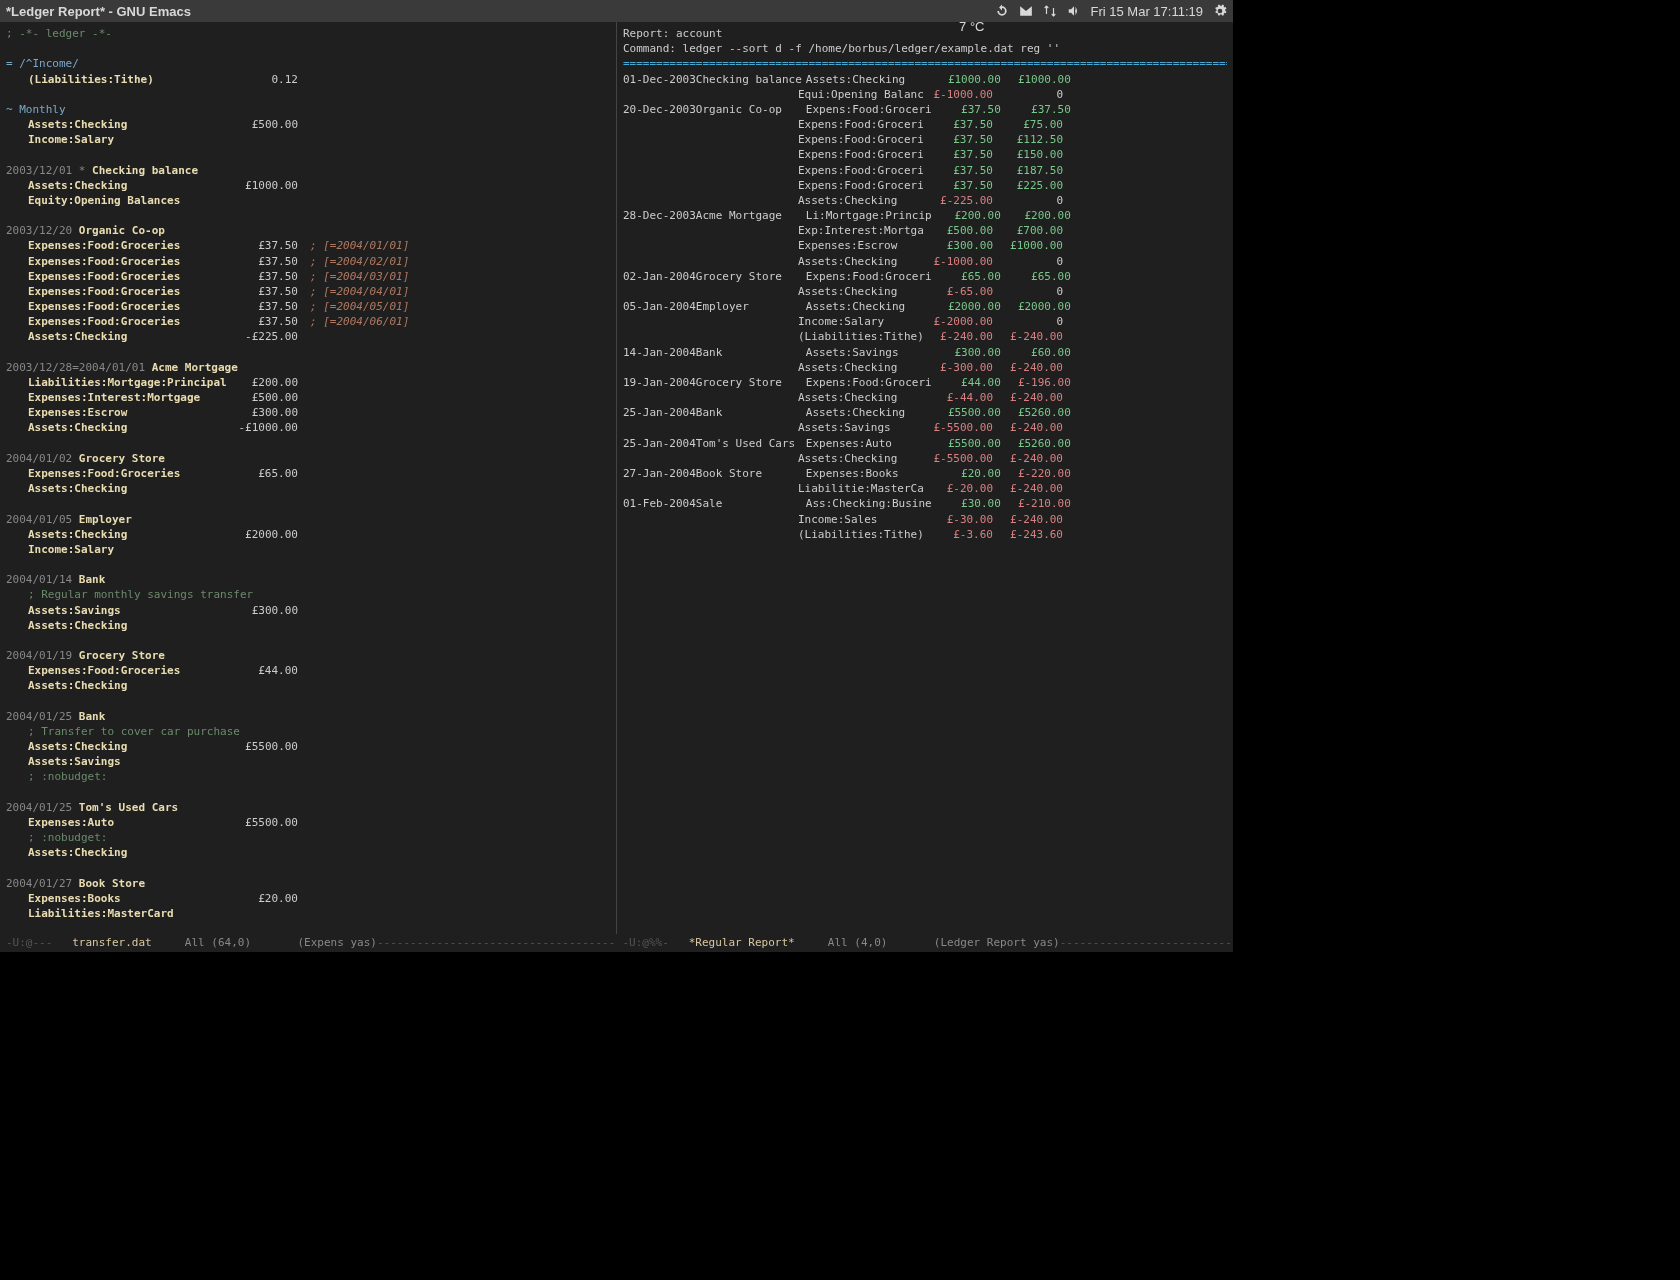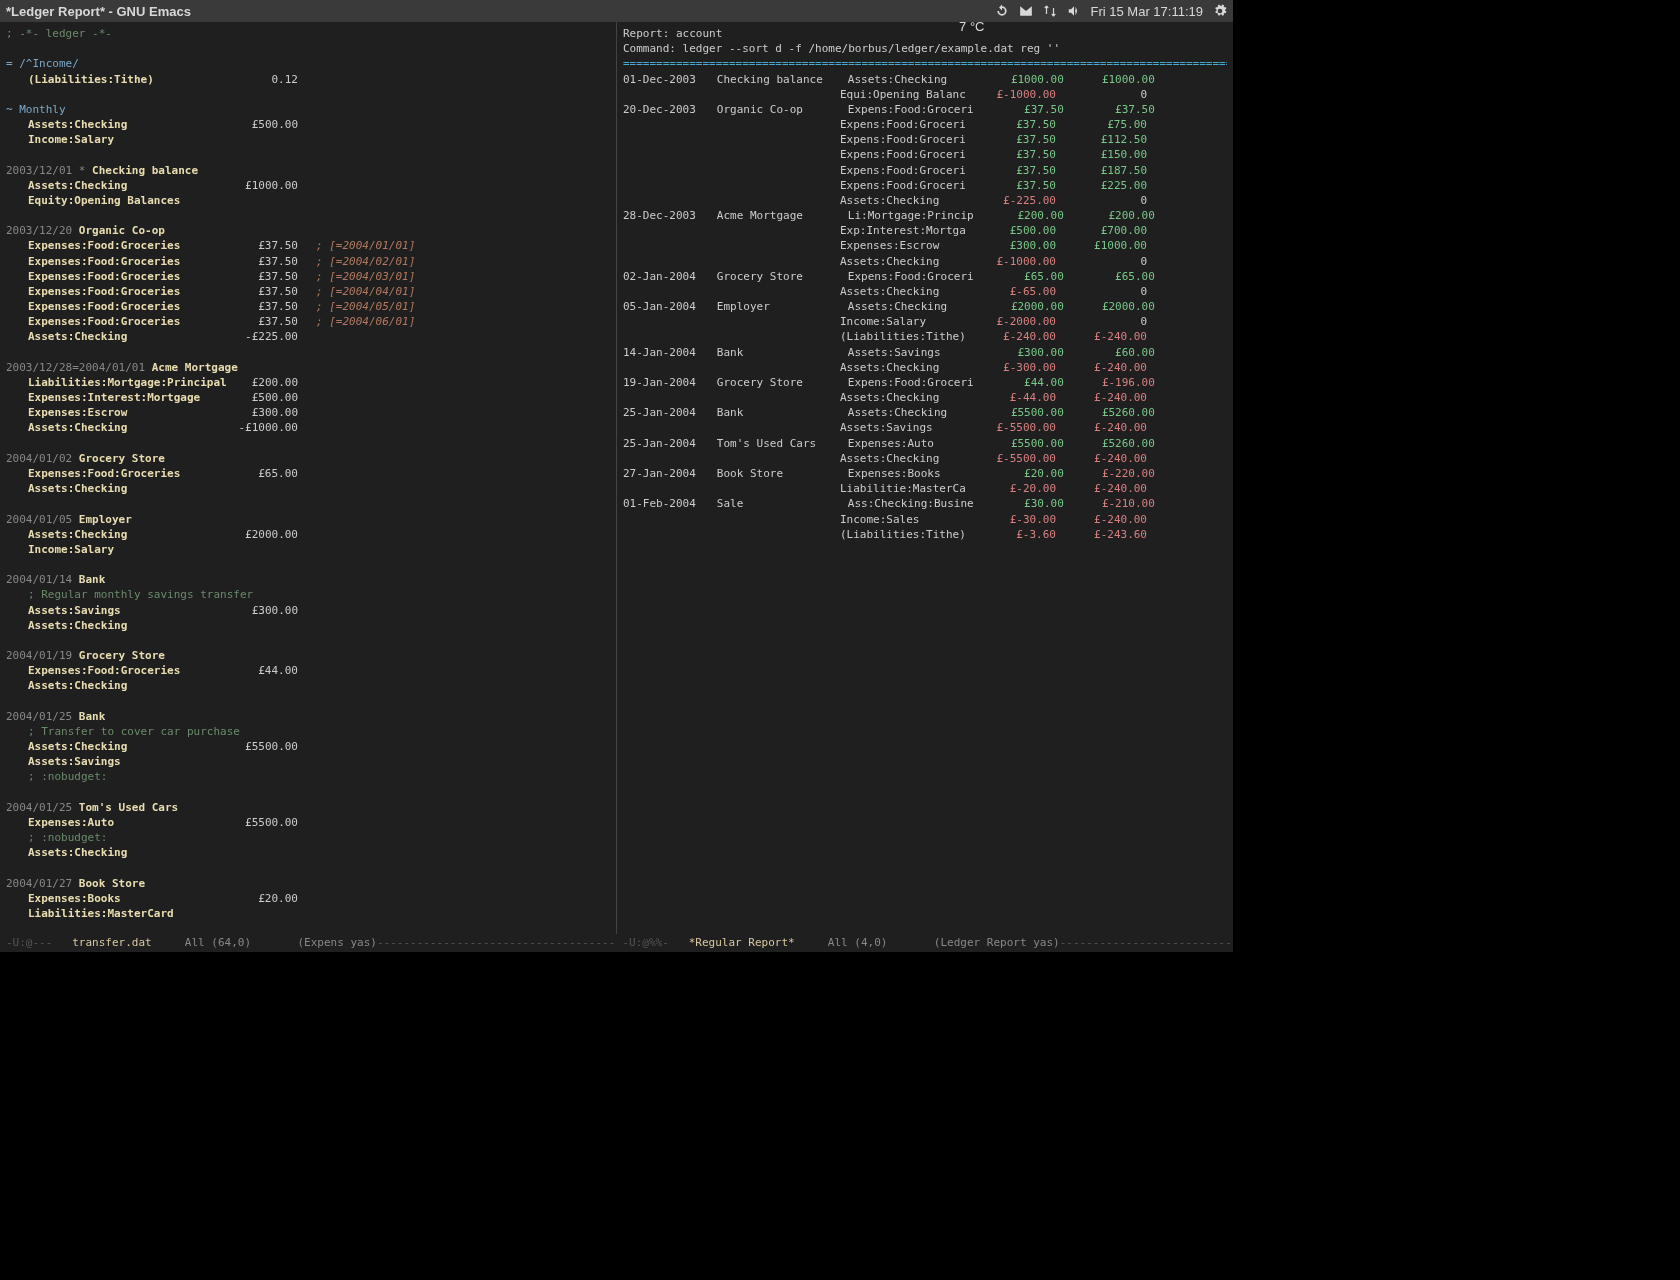--- a/index.html
+++ b/index.html
@@ -64,26 +64,26 @@
   .payee  { color:#e8dcb0; font-weight:bold; }
   .acct   { color:#e8dcb0; font-weight:bold; }
   .amt    { color:#ccc; }
   .period { color:#7aa8c8; }
   .rule   { color:#7aa8c8;margin-top:40px; }
   .ind    { display:inline-block; width:22px; }
 
   .srcrow { display:flex; }
   .srcrow .a { flex:0 0 200px; overflow:hidden; }
   .srcrow .v { flex:0 0 70px; text-align:right; }
-  .srcrow .n { flex:1; padding-left:18px; }
+  .srcrow .n { flex:1; padding-left:12px; }
 
   
   .rpt-hdr   { color:#ccc; }
   .rpt-hr    { color:#4aa8d0; letter-spacing:0; overflow:hidden; }
-  .rpt-row   { display:flex;gap:21px; }
+  .rpt-row   { display:flex; }
   .rpt-row .d { flex:0 0 65px; color:#ccc; }
   .rpt-row .p { flex:0 0 110px; color:#ccc; overflow:hidden; }
   .rpt-row .c { flex:0 0 125px; color:#ccc; overflow:hidden; }
   .rpt-row .m { flex:0 0 70px; text-align:right; }
   .rpt-row .t { flex:0 0 70px; text-align:right; }
   .pos { color:#7ac88a; }
   .neg { color:#d88080; }
   .zer { color:#ccc; }
 </style>
 </head>

